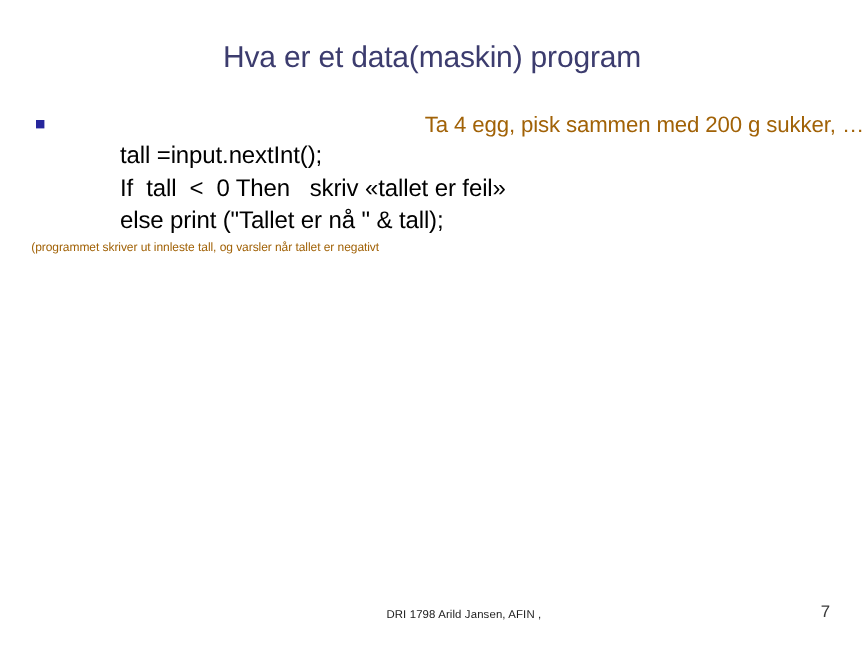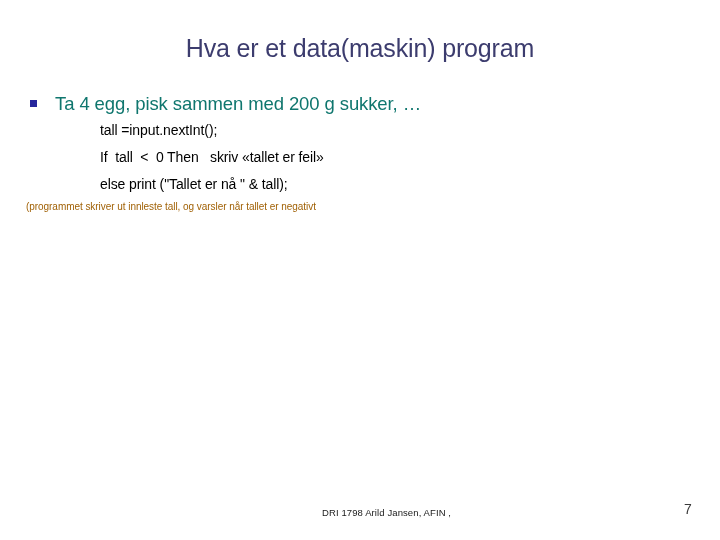--- a/index.html
+++ b/index.html
@@ -57,25 +57,26 @@
 
   .bullet-list {
     margin: 0;
     padding: 0;
     list-style: none;
   }
 
   .bullet-item {
     position: relative;
     padding-left: 29px;
-    color: #0f766e;
+    color: #a16207;
     font-size: 18.5px;
     line-height: 27px;
     letter-spacing: -0.1px;
     margin-top: 4px;
+    text-align: right;
   }
 
   .bullet-marker {
     position: absolute;
     left: 4px;
     top: 10px;
     width: 7px;
     height: 7px;
     background: #26269c;
     display: block;
@@ -86,21 +87,21 @@
   }
 
   
   .code-lines {
     margin: 0;
     padding: 0;
     list-style: none;
   }
   .code-line {
     color: #000000;
-    font-size: 14px;
+    font-size: 20px;
     line-height: 27px;
     letter-spacing: -0.1px;
     padding-left: 74px;
     white-space: pre;
   }
 
   .note-line {
     margin-top: 0;
     color: #a16207;
     font-size: 10px;

